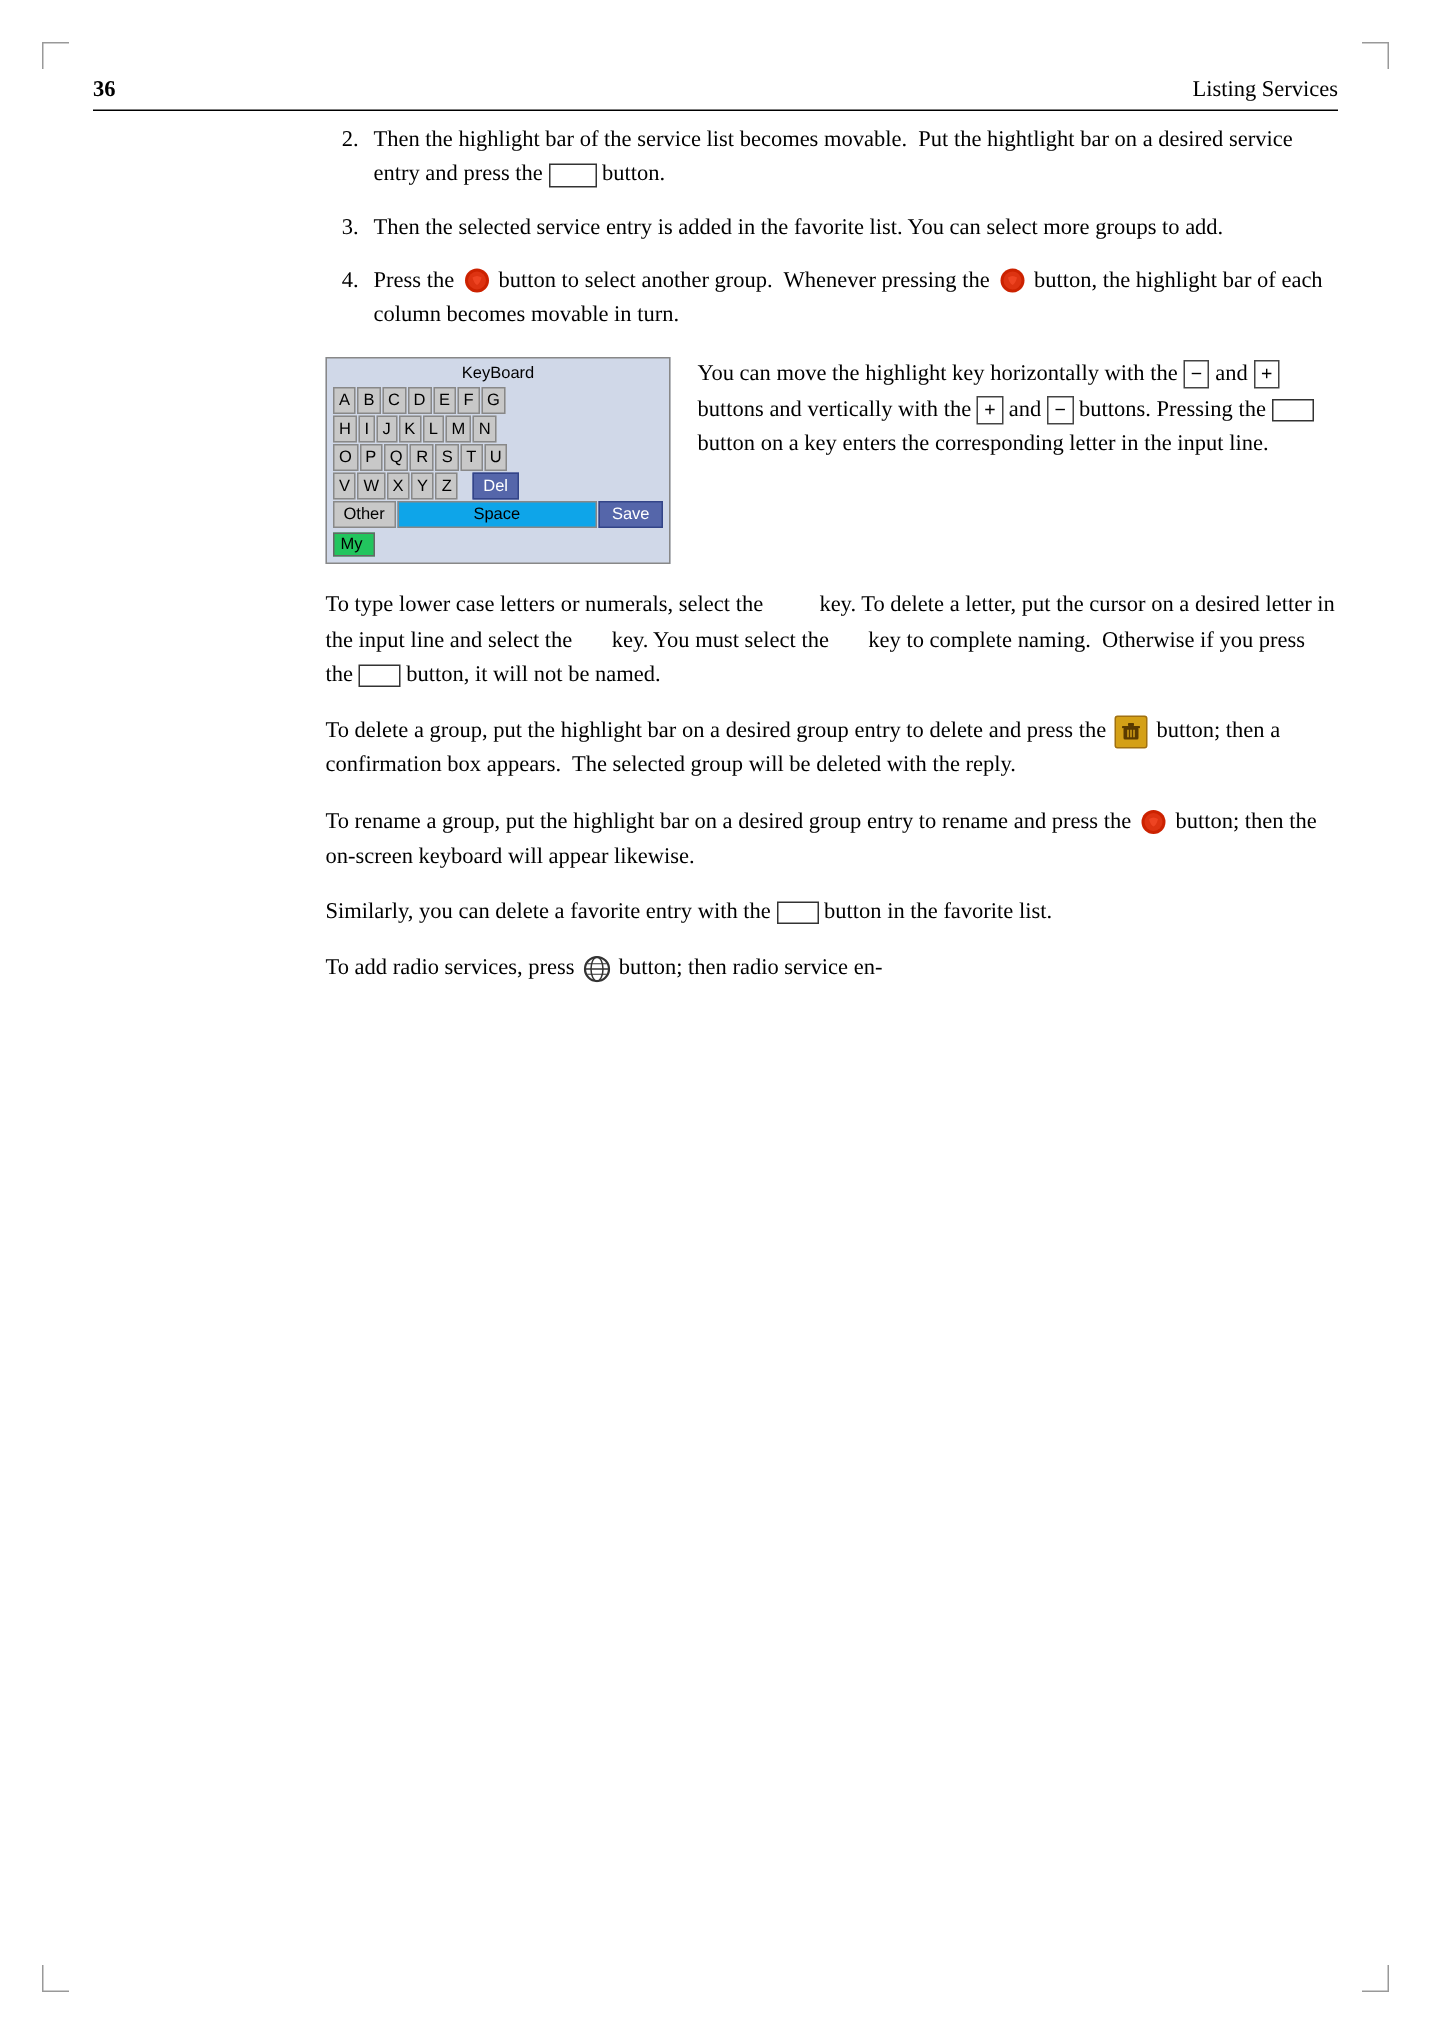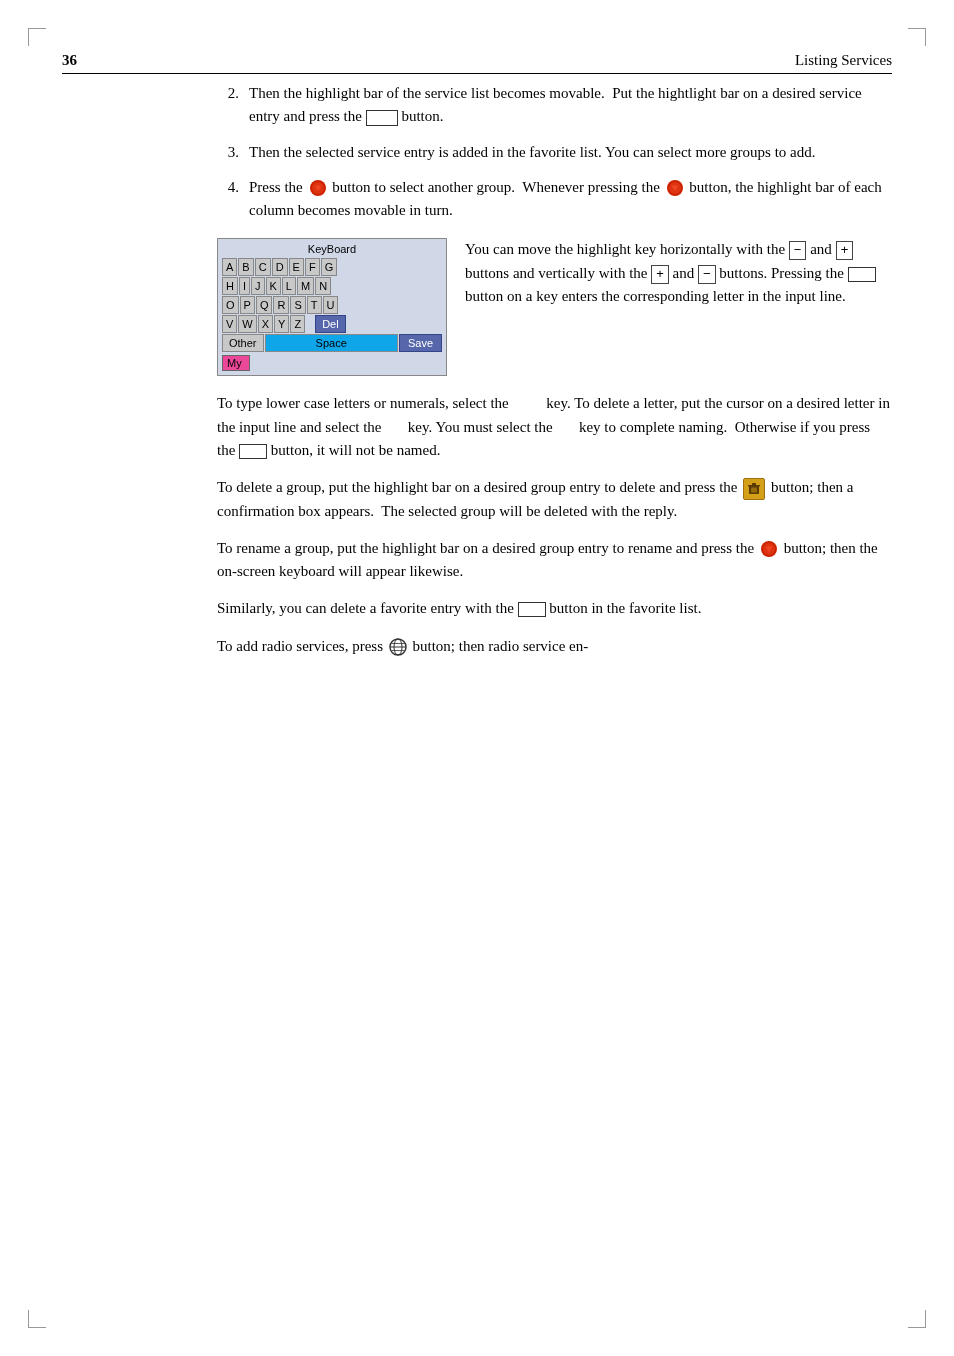--- a/index.html
+++ b/index.html
@@ -301,21 +301,21 @@
             <div class="key key-del">Del</div>
           </div>
 
           <div class="key-bottom-row">
             <div class="key key-other">Other</div>
             <div class="key key-space">Space</div>
             <div class="key key-save">Save</div>
           </div>
 
           <div style="display:flex; align-items:center; margin-top:3px;">
-            <span style="font-size:11px; font-family:Arial; background:#ec4899; border:1px solid #666; padding:1px 4px; min-width:28px;">My</span>
+            <span style="font-size:11px; font-family:Arial; background:#22c55e; border:1px solid #666; padding:1px 4px; min-width:28px;">My</span>
           </div>
         </div>
 
         <div class="keyboard-section-right">
           You can move the highlight key horizontally with the
           <span class="key-box">−</span>
           and
           <span class="key-box">+</span>
           buttons and vertically with the
           <span class="key-box">+</span>

